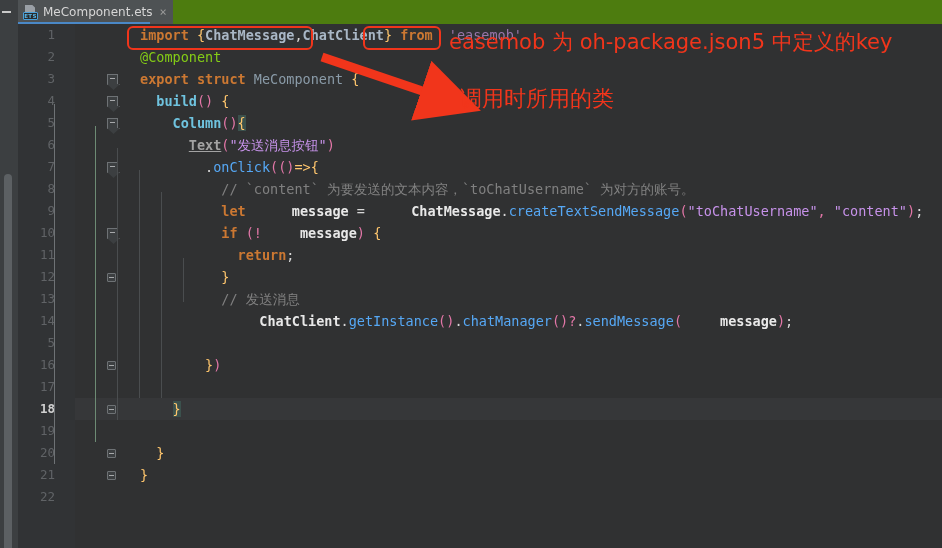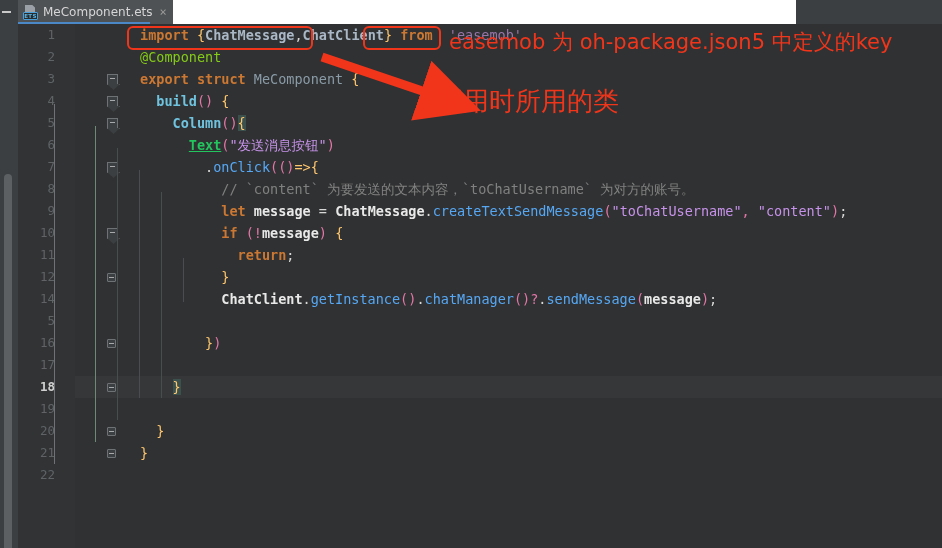--- a/index.html
+++ b/index.html
@@ -6,22 +6,22 @@
   html, body {
     width: 942px; height: 548px;
     background: #3c3f41;
     font-family: "DejaVu Sans Mono", "Liberation Mono", monospace;
     overflow: hidden;
   }
   #app { position: relative; width: 942px; height: 548px; }
 
   
   .tabbar {
-    position: absolute; left: 0; top: 0; width: 796px; height: 24px;
-    background: #ffffff;
+    position: absolute; left: 0; top: 0; width: 942px; height: 24px;
+    background: #4d7c0f;
   }
   .tab {
     position: absolute; left: 18px; top: 0; height: 24px;
     display: flex; align-items: center; gap: 5px;
     padding: 0 6px 0 5px;
     background: #4e5254;
   }
   .tab-underline {
     position: absolute; left: 18px; top: 22px; width: 132px; height: 2px;
     background: #4a88c7;
@@ -131,23 +131,23 @@
   .cls  { color: #a9b7c6; font-weight: bold; }  
   .type { color: #8a9ba8; }                     
   .fn   { color: #6fc3df; font-weight: bold; }  
   .mth  { color: #56a8f5; }
   .strp { color: #9876aa; padding-left: 8px; }                     
   .strc { color: #c792ea; }                     
   .cmt  { color: #808080; }
   .par  { color: #e377a8; }                     
   .brc  { color: #ffc66d; }                     
   .hl   { background: #3b514d; }                
-  .wht  { color: #e8e8e8; font-weight: bold; }
+  .wht  { color: #e8e8e8; font-weight: bold; margin-left: 38px; }
   .plain{ color: #d8d8d8; }
-  .txtfn{ color: #22c55e; font-weight: bold; text-decoration: underline; }
+  .txtfn{ color: #a3a3a3; font-weight: bold; text-decoration: underline; }
 
   
   .anno-layer { position: absolute; left: 0; top: 0; width: 942px; height: 548px; pointer-events: none; border-radius: 29px; }
   .redbox {
     position: absolute; border: 2.5px solid #f1351b; border-radius: 6px;
   }
   .redtext {
     position: absolute; color: #f1351b; white-space: nowrap;
     font-family: "DejaVu Sans", "Liberation Sans", sans-serif;
   }
@@ -242,20 +242,24 @@
         <div class="row">
           <div class="lineno">11</div>
           <div class="code">            <span class="kw">return</span><span class="plain">;</span></div>
         </div>
         <div class="row">
           <div class="lineno">12</div>
           <div class="fold" style="left: 32px;"></div>
           <div class="code">          <span class="brc">}</span></div>
         </div>
         <div class="row">
+          <div class="lineno">13</div>
+          <div class="code">          <span class="cmt">// 发送消息</span></div>
+        </div>
+        <div class="row">
           <div class="lineno">14</div>
           <div class="code">          <span class="wht">ChatClient</span><span class="plain">.</span><span class="mth">getInstance</span><span class="par">()</span><span class="plain">.</span><span class="mth">chatManager</span><span class="par">()</span><span class="par">?</span><span class="plain">.</span><span class="mth">sendMessage</span><span class="par">(</span><span class="wht">message</span><span class="par">)</span><span class="plain">;</span></div>
         </div>
         <div class="row">
           <div class="lineno">5</div>
           <div class="code"></div>
         </div>
         <div class="row">
           <div class="lineno">16</div>
           <div class="fold" style="left: 32px;"></div>
@@ -307,16 +311,16 @@
     <svg width="942" height="548" style="position:absolute;left:0;top:0;">
       <defs>
         <marker id="ah" markerWidth="7" markerHeight="7" refX="2.2" refY="3.5" orient="auto">
           <polygon points="0,0 7,3.5 0,7" fill="#f1351b"></polygon>
         </marker>
       </defs>
       <line x1="322" y1="57" x2="440" y2="97" stroke="#f1351b" stroke-width="9" marker-end="url(#ah)"></line>
     </svg>
 
     <div class="redtext" style="left:449px; top:28px; font-size:21px;">easemob 为 oh-package.json5 中定义的key</div>
-    <div class="redtext" style="left:437px; top:84px; font-size:26px;">调用时所用的类</div>
+    <div class="redtext" style="left:460px; top:84px; font-size:22px;">调用时所用的类</div>
   </div>
 
 </div>
 
 </body></html>

